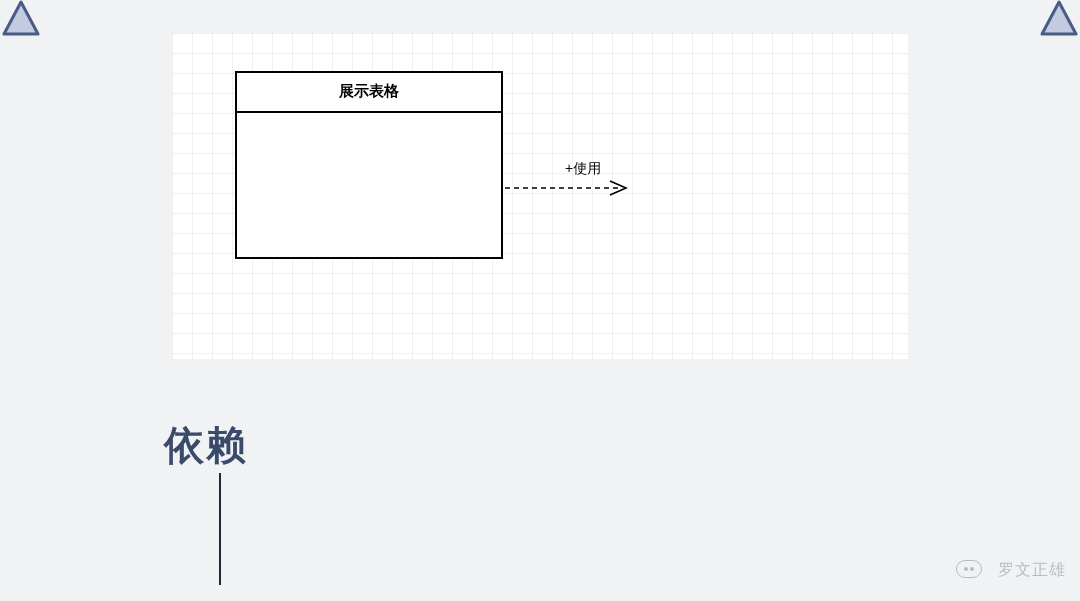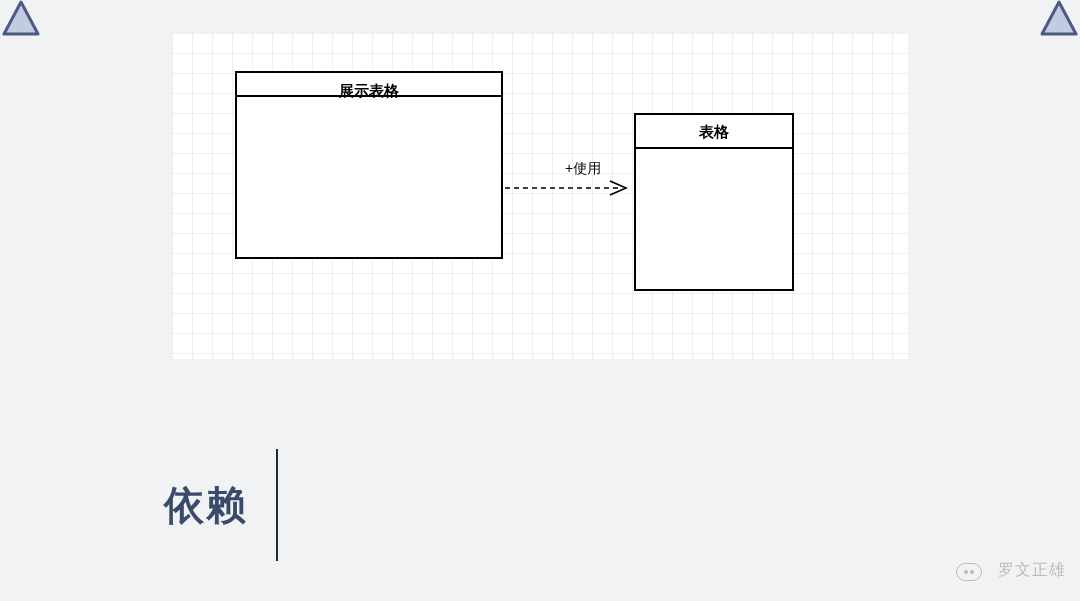--- a/index.html
+++ b/index.html
@@ -27,33 +27,34 @@
     background: #fff;
   }
   .uml-box .title {
     border-bottom: 2px solid #000;
     text-align: center;
     font-weight: 700;
     font-size: 15px;
     color: #000;
   }
   .uml-box.left { left: 63px; top: 38px; width: 268px; height: 188px; }
-  .uml-box.left .title { height: 24px; line-height: 36px; }
+  .uml-box.left .title { height: 40px; line-height: 36px; }
   .uml-box.right { left: 462px; top: 80px; width: 160px; height: 178px; }
   .uml-box.right .title { height: 34px; line-height: 34px; }
 
   .arrow-svg { position: absolute; left: 0; top: 0; width: 100%; height: 100%; pointer-events: none; }
   .arrow-label { position: absolute; font-size: 14px; color: #000; font-weight: 500; }
   .arrow-label.use { left: 393px; top: 127px; }
 
   .info-section {
     position: absolute;
-    left: 164px; top: 449px;
+    left: 164px; top: 418px;
     display: flex;
     align-items: center;
+    flex-direction: column;
   }
   .info-title {
     font-size: 40px;
     font-weight: 800;
     color: #3a4a6b;
     letter-spacing: 2px;
     padding-right: 28px;
   }
   .divider {
     width: 2px; height: 112px; background: #1e2a3a;
@@ -76,21 +77,21 @@
     left: 0; top: 10px;
     width: 8px; height: 8px;
     background: #1e2a3a;
     border-radius: 50%;
   }
 
   .watermark {
     position: absolute;
     right: 14px; bottom: 20px;
     display: flex;
-    align-items: flex-end;
+    align-items: flex-start;
     gap: 16px;
     opacity: 0.35;
   }
   .watermark .wm-icon {
     width: 26px; height: 18px;
     border: 1.5px solid #555;
     border-radius: 10px;
     position: relative;
     display: flex;
     align-items: center;
@@ -119,23 +120,20 @@
     <polygon points="21,2 38,34 4,34" fill="#c3cbe0" stroke="#4a5b85" stroke-width="3" stroke-linejoin="round"></polygon>
   </svg>
   <svg class="corner-tri tr" viewBox="0 0 42 42">
     <polygon points="21,2 38,34 4,34" fill="#c3cbe0" stroke="#4a5b85" stroke-width="3" stroke-linejoin="round"></polygon>
   </svg>
 
   <div class="diagram-area">
     <div class="uml-box left">
       <div class="title">展示表格</div>
     </div>
-    <div class="uml-box right">
-      <div class="title">表格</div>
-    </div>
 
     <svg class="arrow-svg" viewBox="0 0 736 326">
       <line x1="333" y1="155" x2="448" y2="155" stroke="#000" stroke-width="1.6" stroke-dasharray="5 4"></line>
       <polyline points="438,148 454,155 438,162" fill="none" stroke="#000" stroke-width="1.6"></polyline>
     </svg>
     <div class="arrow-label use">+使用</div>
   </div>
 
   <div class="info-section">
     <div class="info-title">依赖</div>

